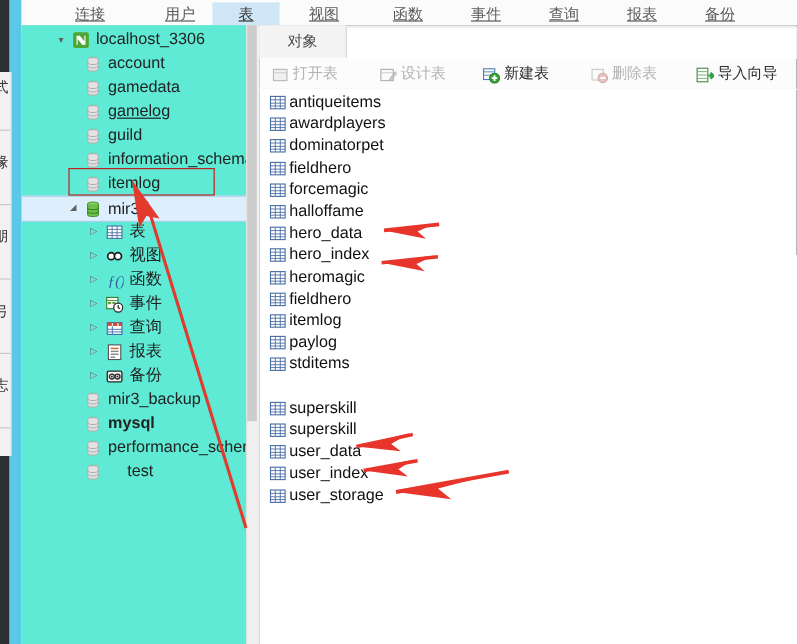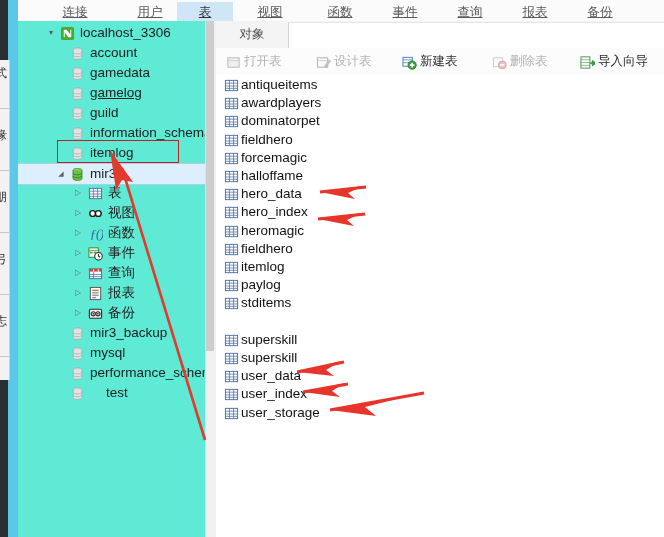--- a/index.html
+++ b/index.html
@@ -338,21 +338,21 @@
       </div>
       <div class="row" style="top: 322px;">
         <span class="ico" style="left: 52px; top: 3px;">
           <svg viewBox="0 0 16 16" width="15" height="15">
             <ellipse cx="8" cy="3.6" rx="4.6" ry="1.8" fill="#d6d6d6" stroke="#a9a9a9" stroke-width="0.8"></ellipse>
             <path d="M3.4 3.6 L3.4 12.4 C3.4 13.4 5.4 14.2 8 14.2 C10.6 14.2 12.6 13.4 12.6 12.4 L12.6 3.6" fill="#e3e3e3" stroke="#a9a9a9" stroke-width="0.8"></path>
             <path d="M3.4 6.6 C3.4 7.6 5.4 8.4 8 8.4 C10.6 8.4 12.6 7.6 12.6 6.6" fill="none" stroke="#a9a9a9" stroke-width="0.8"></path>
             <path d="M3.4 9.6 C3.4 10.6 5.4 11.4 8 11.4 C10.6 11.4 12.6 10.6 12.6 9.6" fill="none" stroke="#a9a9a9" stroke-width="0.8"></path>
           </svg>
         </span>
-        <span class="lbl" style="left: 72px;">mysql</span>
+        <span class="lbl" style="left: 72px; font-weight: bold;">mysql</span>
       </div>
       <div class="row" style="top: 342px;">
         <span class="ico" style="left: 52px; top: 3px;">
           <svg viewBox="0 0 16 16" width="15" height="15">
             <ellipse cx="8" cy="3.6" rx="4.6" ry="1.8" fill="#d6d6d6" stroke="#a9a9a9" stroke-width="0.8"></ellipse>
             <path d="M3.4 3.6 L3.4 12.4 C3.4 13.4 5.4 14.2 8 14.2 C10.6 14.2 12.6 13.4 12.6 12.4 L12.6 3.6" fill="#e3e3e3" stroke="#a9a9a9" stroke-width="0.8"></path>
             <path d="M3.4 6.6 C3.4 7.6 5.4 8.4 8 8.4 C10.6 8.4 12.6 7.6 12.6 6.6" fill="none" stroke="#a9a9a9" stroke-width="0.8"></path>
             <path d="M3.4 9.6 C3.4 10.6 5.4 11.4 8 11.4 C10.6 11.4 12.6 10.6 12.6 9.6" fill="none" stroke="#a9a9a9" stroke-width="0.8"></path>
           </svg>
         </span>

